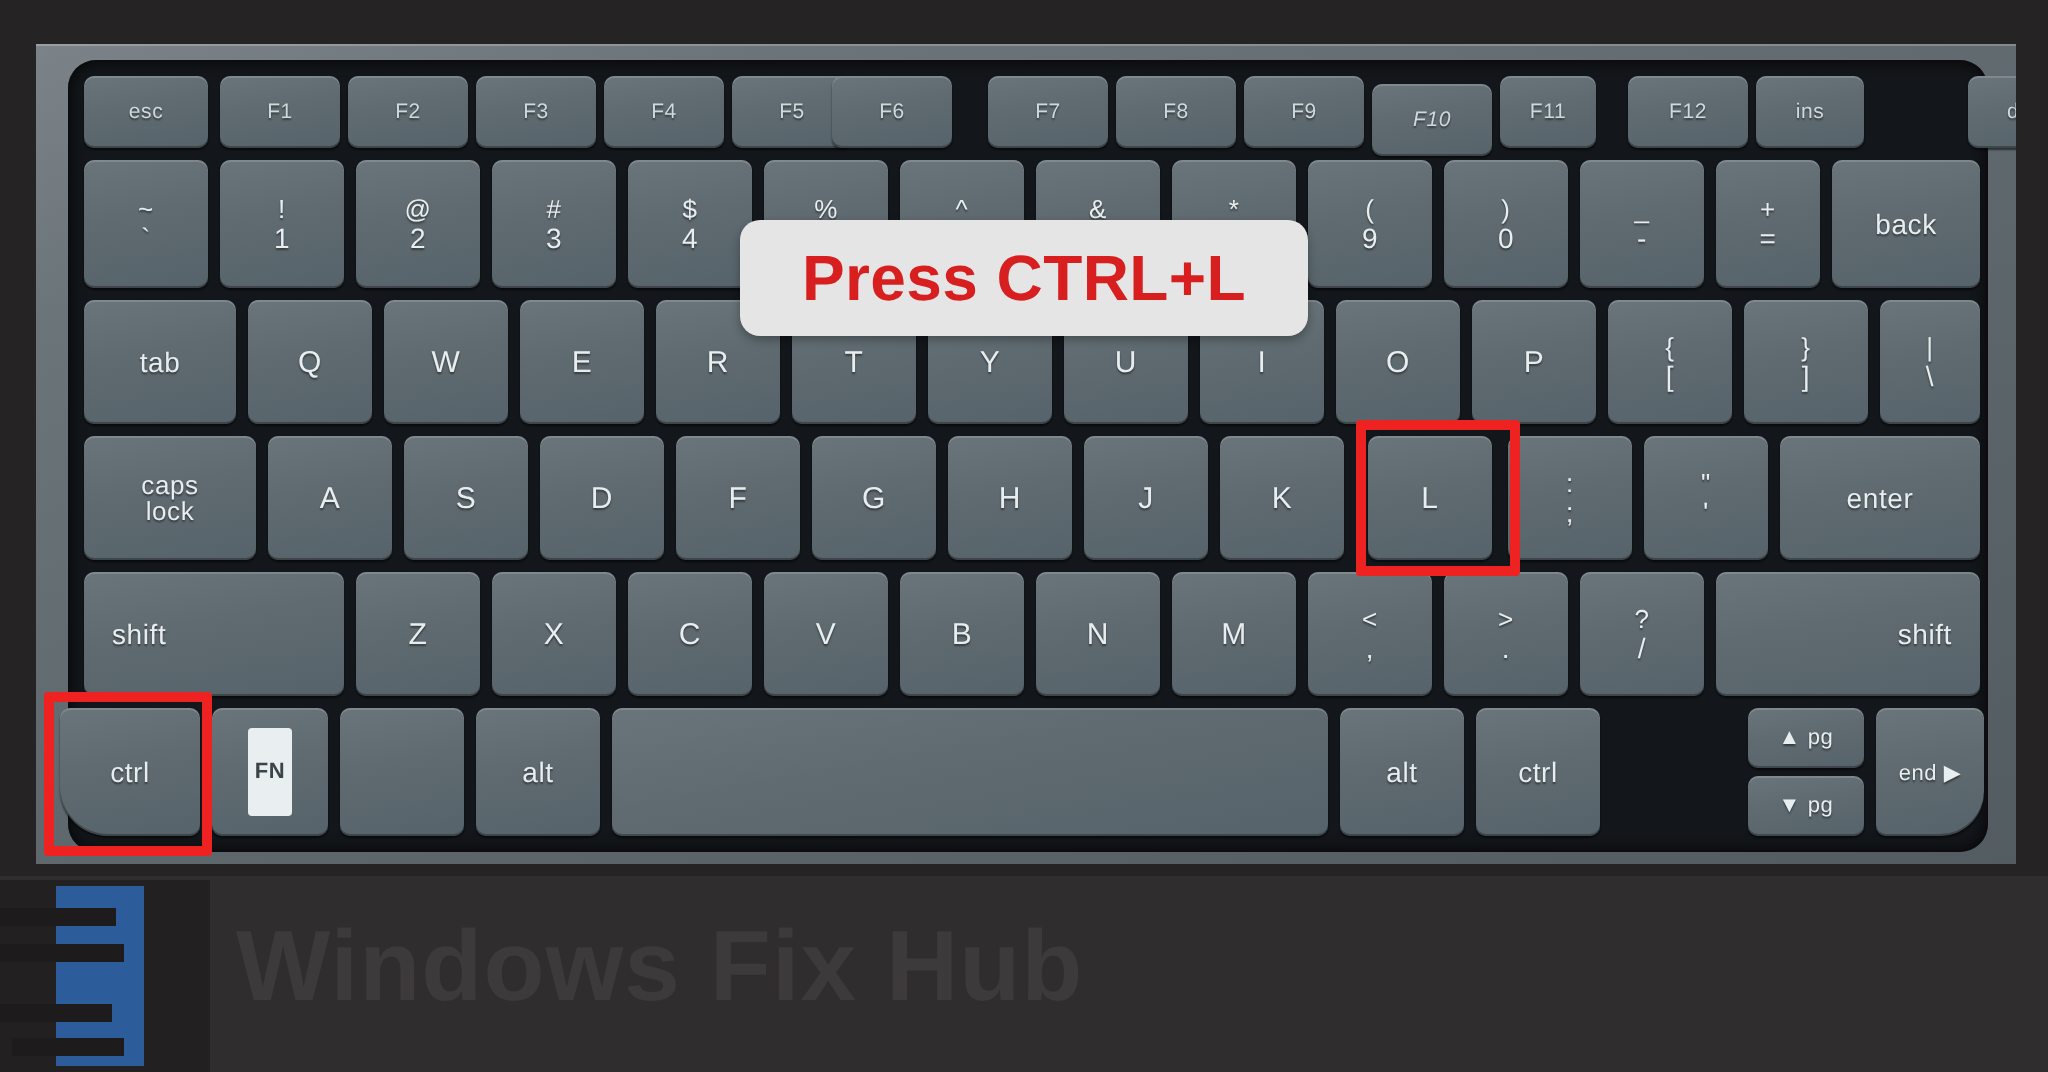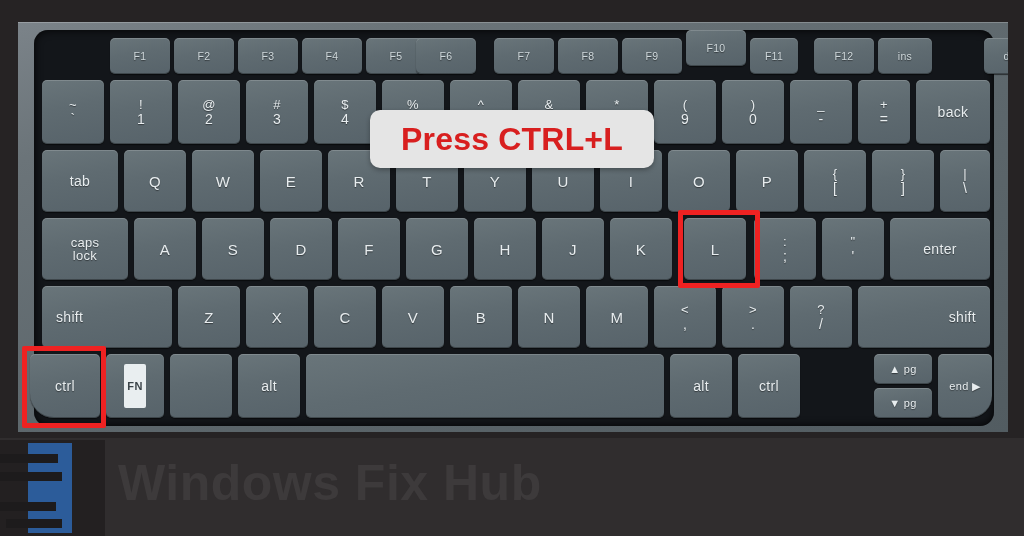--- a/index.html
+++ b/index.html
@@ -122,20 +122,23 @@
 </style>
 </head>
 <body>
 
 <div id="stage">
 
   <div class="kb-photo">
     <div class="kb-bezel"></div>
     <div class="kb-well"></div>
 
+    <div class="key fn-row" style="left:42px;top:38px;width:62px;height:36px;">
+        <span>esc</span>
+      </div>
     <div class="key fn-row" style="left:110px;top:38px;width:60px;height:36px;">
         <span>F1</span>
       </div>
     <div class="key fn-row" style="left:174px;top:38px;width:60px;height:36px;">
         <span>F2</span>
       </div>
     <div class="key fn-row" style="left:238px;top:38px;width:60px;height:36px;">
         <span>F3</span>
       </div>
     <div class="key fn-row" style="left:302px;top:38px;width:60px;height:36px;">
@@ -149,21 +152,21 @@
       </div>
     <div class="key fn-row" style="left:494px;top:38px;width:60px;height:36px;">
         <span>F7</span>
       </div>
     <div class="key fn-row" style="left:558px;top:38px;width:60px;height:36px;">
         <span>F8</span>
       </div>
     <div class="key fn-row" style="left:622px;top:38px;width:60px;height:36px;">
         <span>F9</span>
       </div>
-    <div class="key fn-row" style="left:686px;top:30px;width:60px;height:36px;">
+    <div class="key fn-row" style="left:686px;top:42px;width:60px;height:36px;font-style:italic;">
         <span>F10</span>
       </div>
     <div class="key fn-row" style="left:750px;top:38px;width:48px;height:36px;">
         <span>F11</span>
       </div>
     <div class="key fn-row" style="left:814px;top:38px;width:60px;height:36px;">
         <span>F12</span>
       </div>
     <div class="key fn-row" style="left:878px;top:38px;width:54px;height:36px;">
         <span>ins</span>

